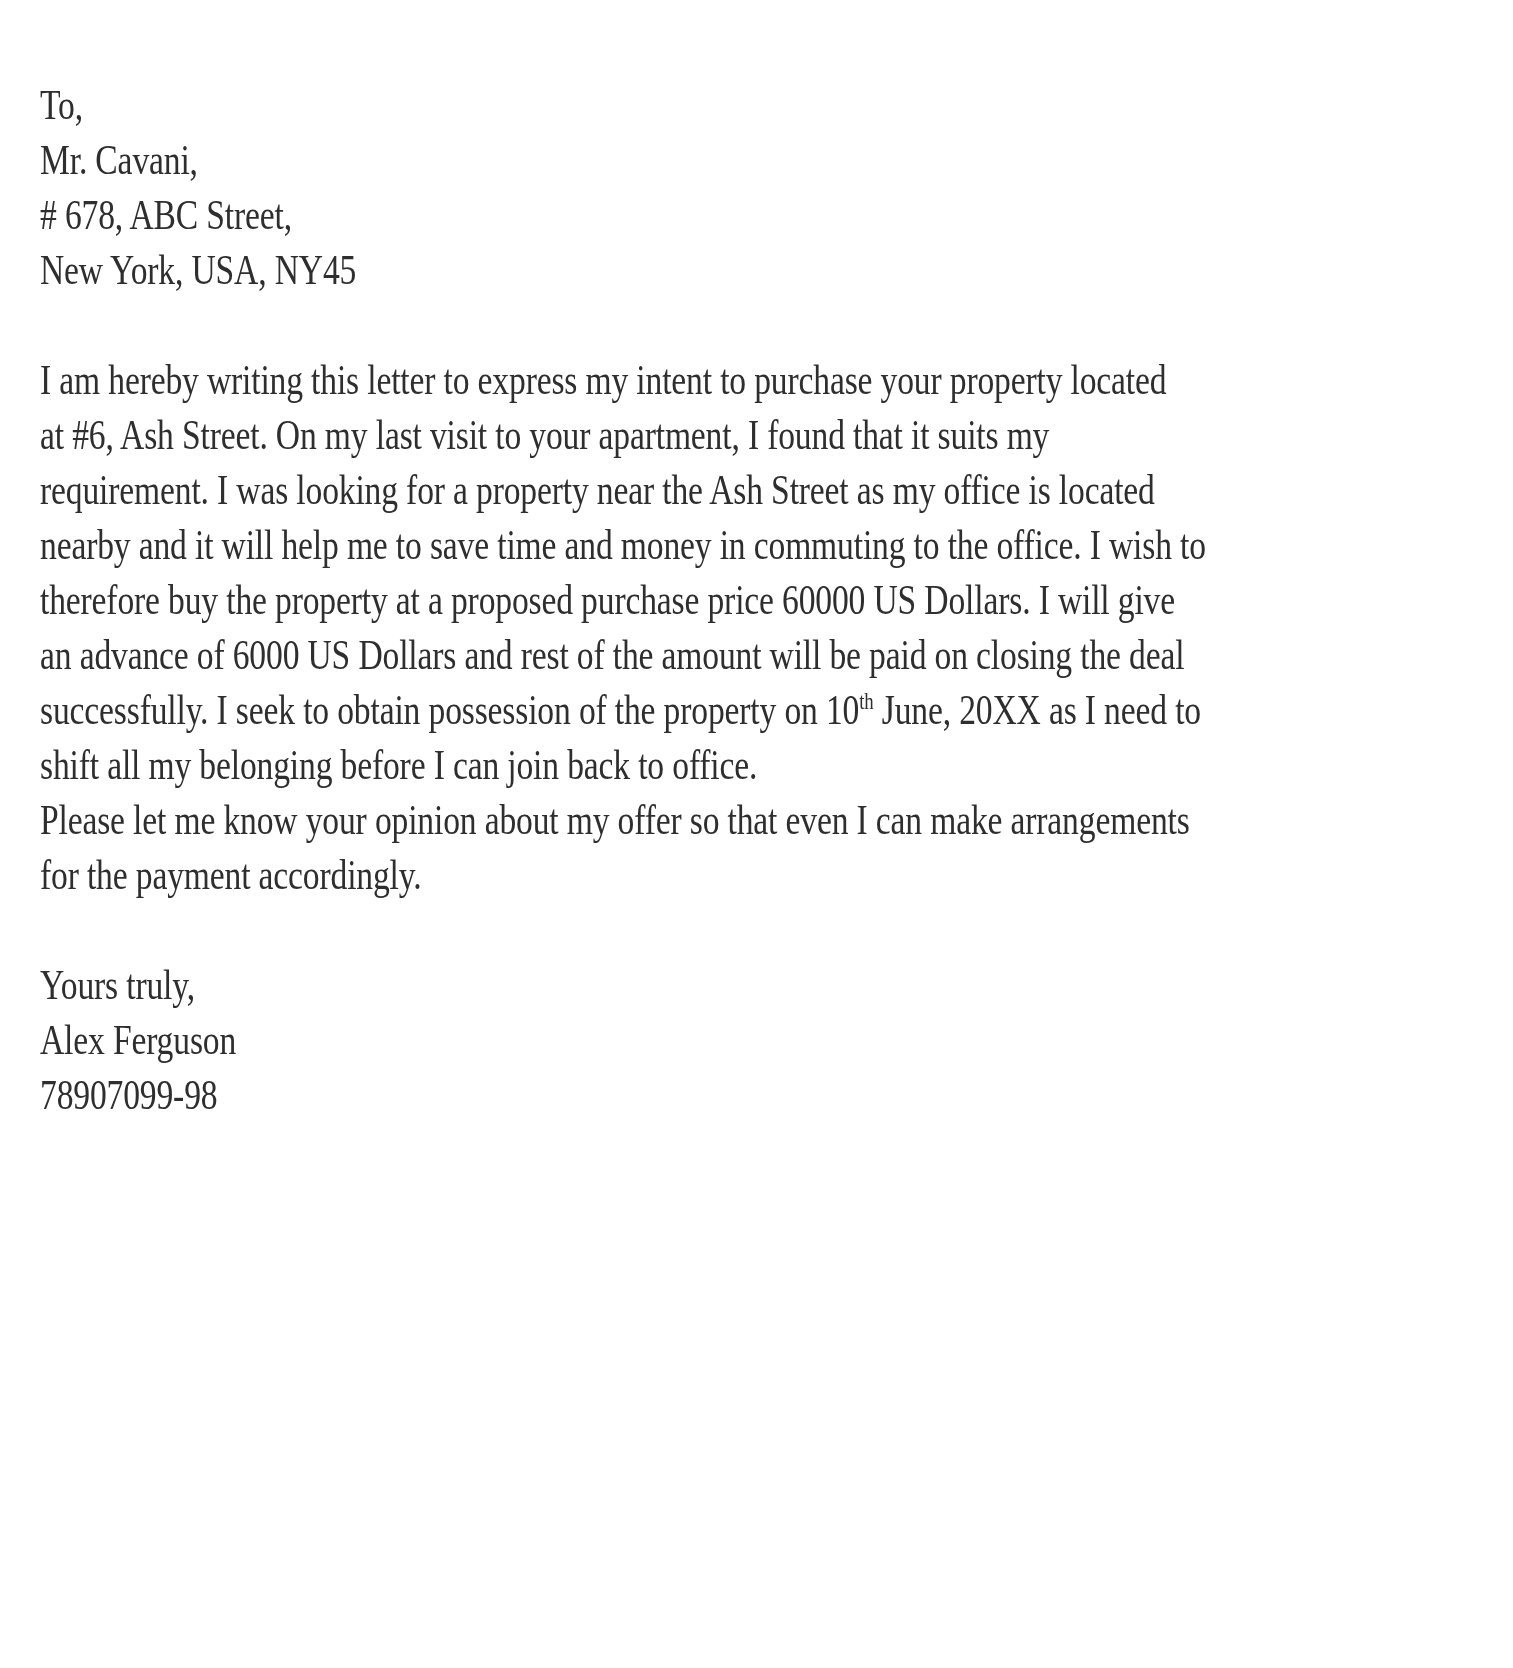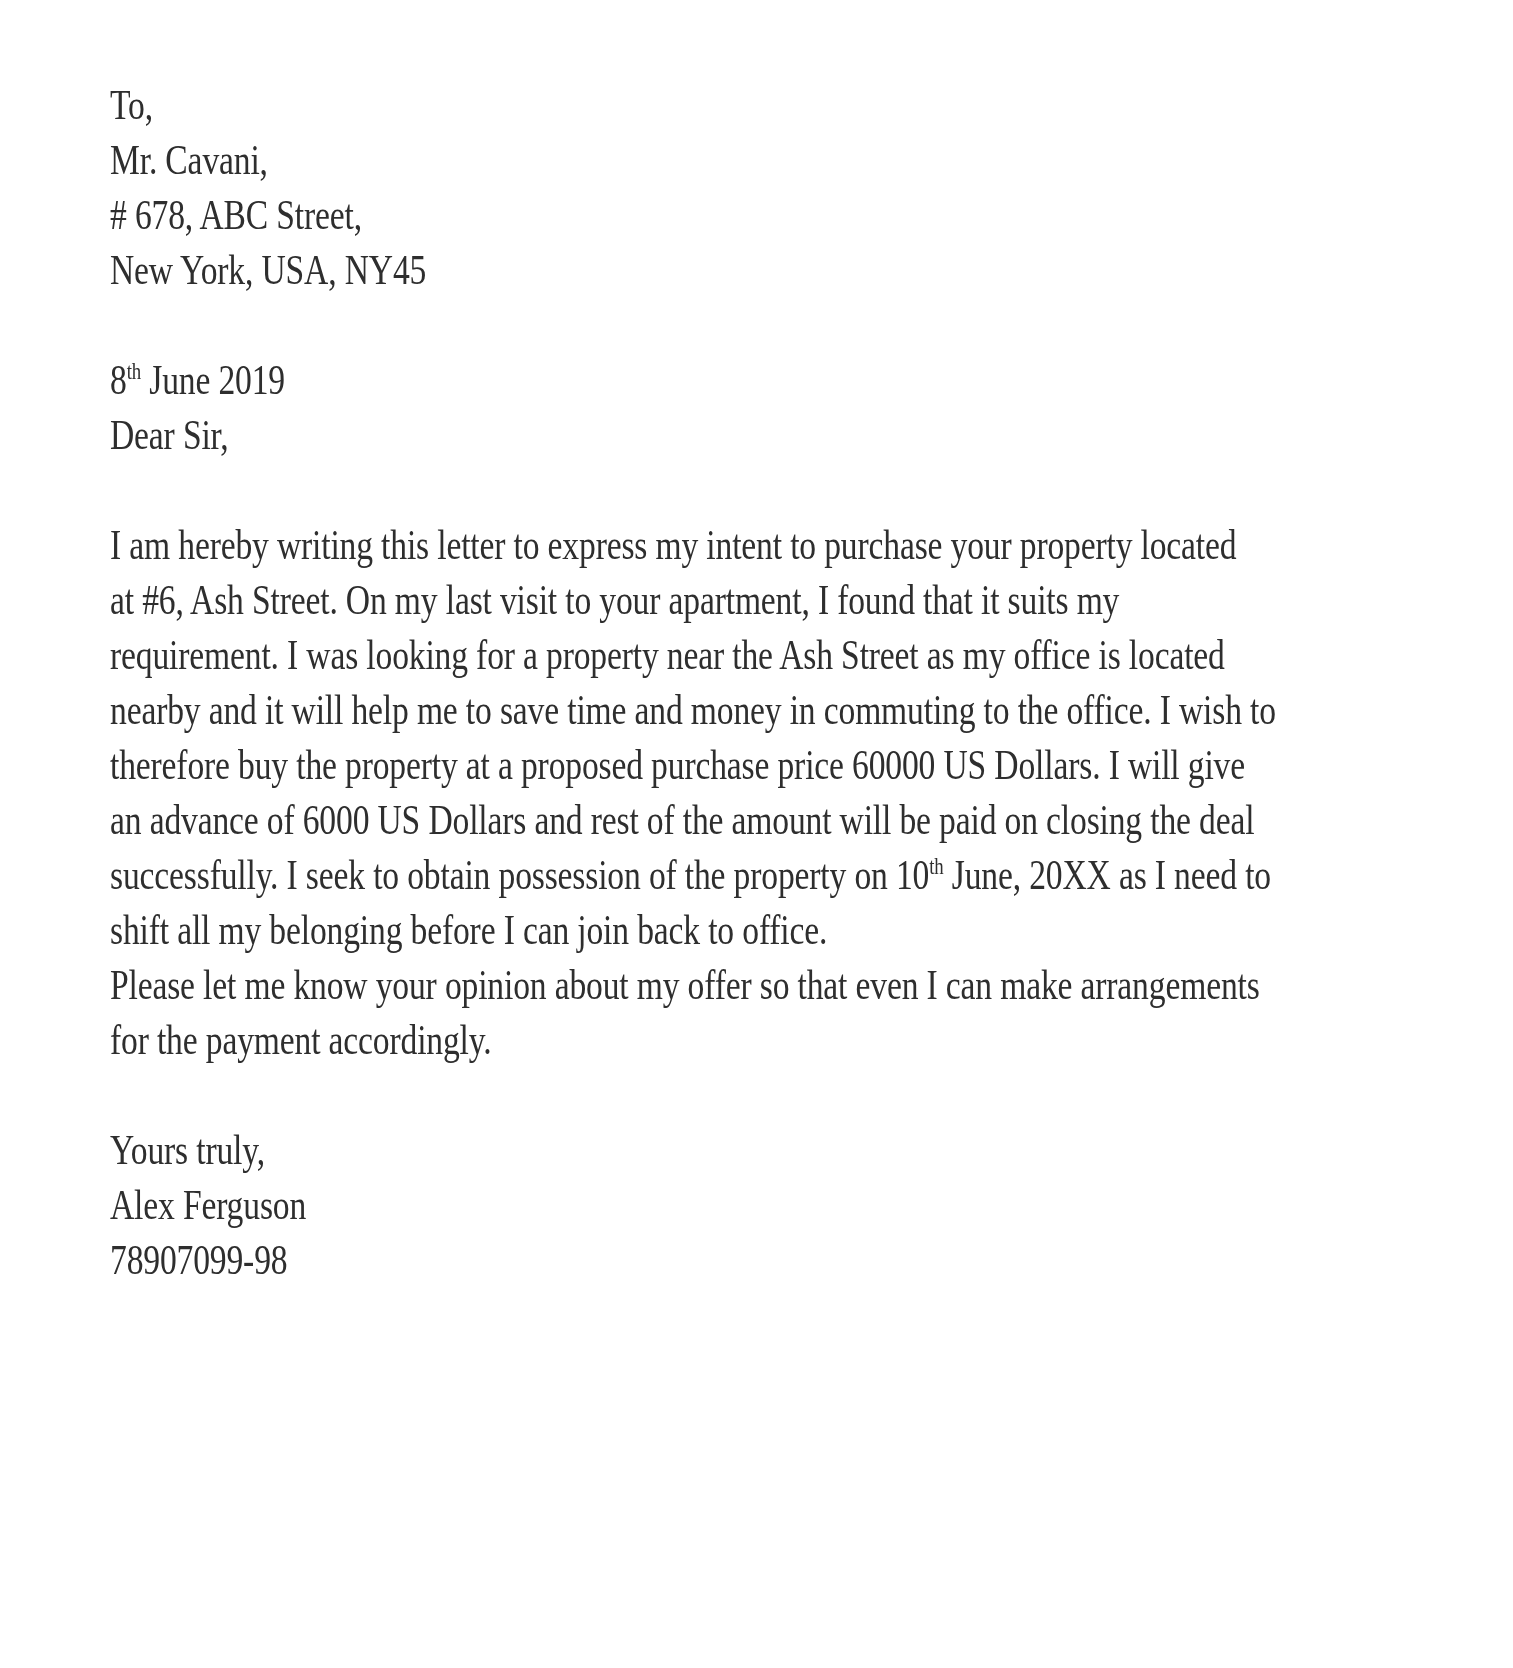--- a/index.html
+++ b/index.html
@@ -2,21 +2,21 @@
 <html><head>
   <meta charset="utf-8">
   <style>
     * { margin: 0; padding: 0; box-sizing: border-box; }
     html, body { background: #ffffff; }
     .page {
       position: relative;
       width: 1279px;
       height: 1668px;
       background: #ffffff;
-      padding: 78px 40px 0 110px;
+      padding: 78px 40px 0 40px;
       overflow: hidden;
       font-family: "Liberation Serif", "DejaVu Serif", serif;
       color: #2e2e2e;
       font-size: 42px;
       font-weight: normal;
     }
     .block { margin-bottom: 55px; }
     .block:last-child { margin-bottom: 8px; }
     .line {
       line-height: 55px;
@@ -36,26 +36,20 @@
 
 <div class="page">
 
   <div class="block">
     <div class="line">To,</div>
     <div class="line">Mr. Cavani,</div>
     <div class="line"># 678, ABC Street,</div>
     <div class="line">New York, USA, NY45</div>
   </div>
 
-  <div class="block">
-    <div class="line">
-      <span>8</span><sup class="ord">th</sup><span> June 2019</span>
-    </div>
-    <div class="line">Dear Sir,</div>
-  </div>
 
   <div class="block">
     <div class="line">I am hereby writing this letter to express my intent to purchase your property located</div>
     <div class="line">at #6, Ash Street. On my last visit to your apartment, I found that it suits my</div>
     <div class="line">requirement. I was looking for a property near the Ash Street as my office is located</div>
     <div class="line">nearby and it will help me to save time and money in commuting to the office. I wish to</div>
     <div class="line">therefore buy the property at a proposed purchase price 60000 US Dollars. I will give</div>
     <div class="line">an advance of 6000 US Dollars and rest of the amount will be paid on closing the deal</div>
     <div class="line">
       <span>successfully. I seek to obtain possession of the property on 10</span><sup class="ord">th</sup><span> June, 20XX as I need to</span>

